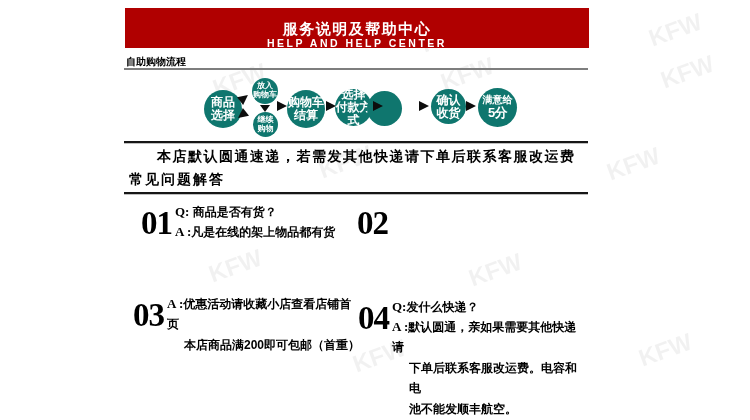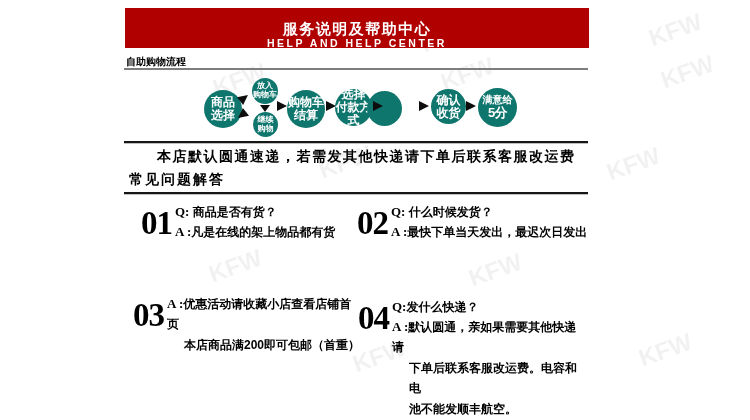--- a/index.html
+++ b/index.html
@@ -148,24 +148,20 @@
   <div class="qa qa1">
     <div class="num">01</div>
     <div class="rows">
       <div><span class="pfx">Q:</span><span> 商品是否有货？</span></div>
       <div><span class="pfx">A :</span><span>凡是在线的架上物品都有货</span></div>
     </div>
   </div>
 
   <div class="qa qa2">
     <div class="num">02</div>
-    <div class="rows">
-      <div><span class="pfx">Q:</span><span> 什么时候发货？</span></div>
-      <div><span class="pfx">A :</span><span>最快下单当天发出，最迟次日发出</span></div>
-    </div>
   </div>
 
   <div class="qa qa3">
     <div class="num">03</div>
     <div class="rows">
       <div><span class="pfx">A :</span><span>优惠活动请收藏小店查看店铺首页</span></div>
       <div class="cont">本店商品满200即可包邮（首重）</div>
     </div>
   </div>
 

